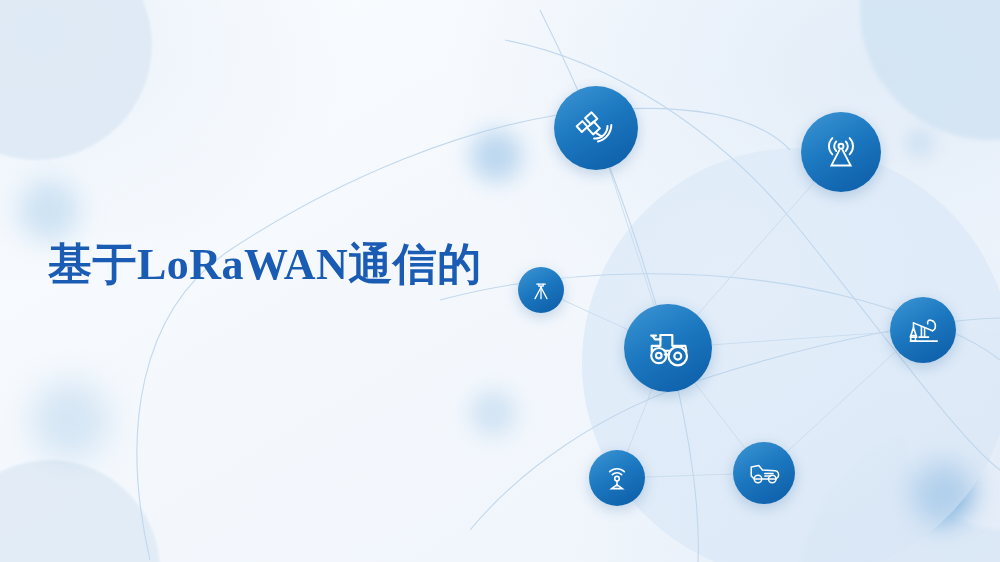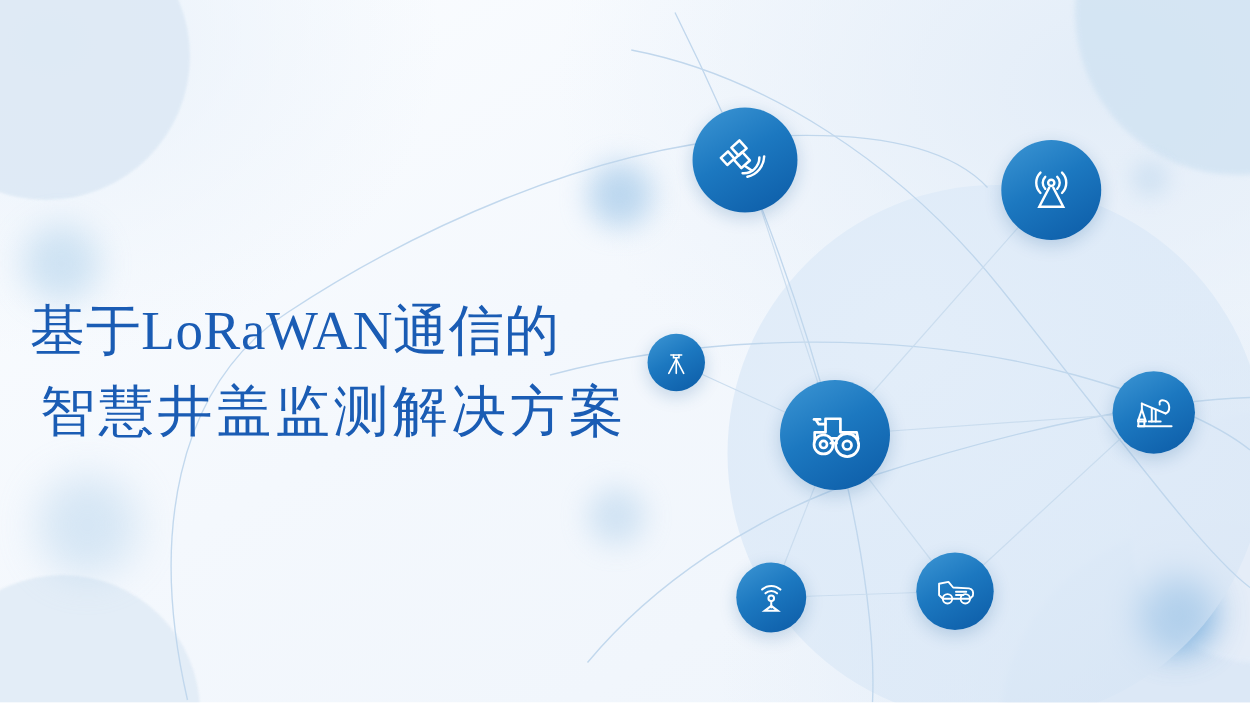--- a/index.html
+++ b/index.html
@@ -53,24 +53,24 @@
   .node{
     position:absolute;border-radius:50%;
     display:flex;align-items:center;justify-content:center;
     background:linear-gradient(150deg,#3d96d4 0%,#1c78c0 45%,#0c5ba6 100%);
     box-shadow:0 4px 14px rgba(17,85,150,.22);
   }
   .node svg{display:block;}
 
   
   .title{
-    position:absolute;left:24px;top:232px;width:540px;
+    position:absolute;left:48px;top:232px;width:540px;
     color:#1a5cb4;
     font-family:"Liberation Serif","DejaVu Serif",serif;
-    font-weight:400;
+    font-weight:700;
     letter-spacing:.5px;
     z-index:6;
   }
   .title .ln{display:block;font-size:44px;line-height:1.48;white-space:nowrap;}
   .title .ln2{padding-left:8px;letter-spacing:3px;}
 </style>
 </head>
 <body>
 
 <div class="slide">
@@ -199,16 +199,15 @@
         <circle cx="16" cy="32" r="5"></circle>
         <circle cx="35" cy="32" r="5"></circle>
         <path d="M25,24.5 L36,24.5"></path>
         <path d="M25,28 L33,28"></path>
       </g>
     </svg>
   </div>
 
   <div class="title">
     <span class="ln ln1">基于LoRaWAN通信的</span>
-    <span class="ln ln2">智慧井盖监测解决方案</span>
   </div>
 
 </div>
 
 </body></html>

